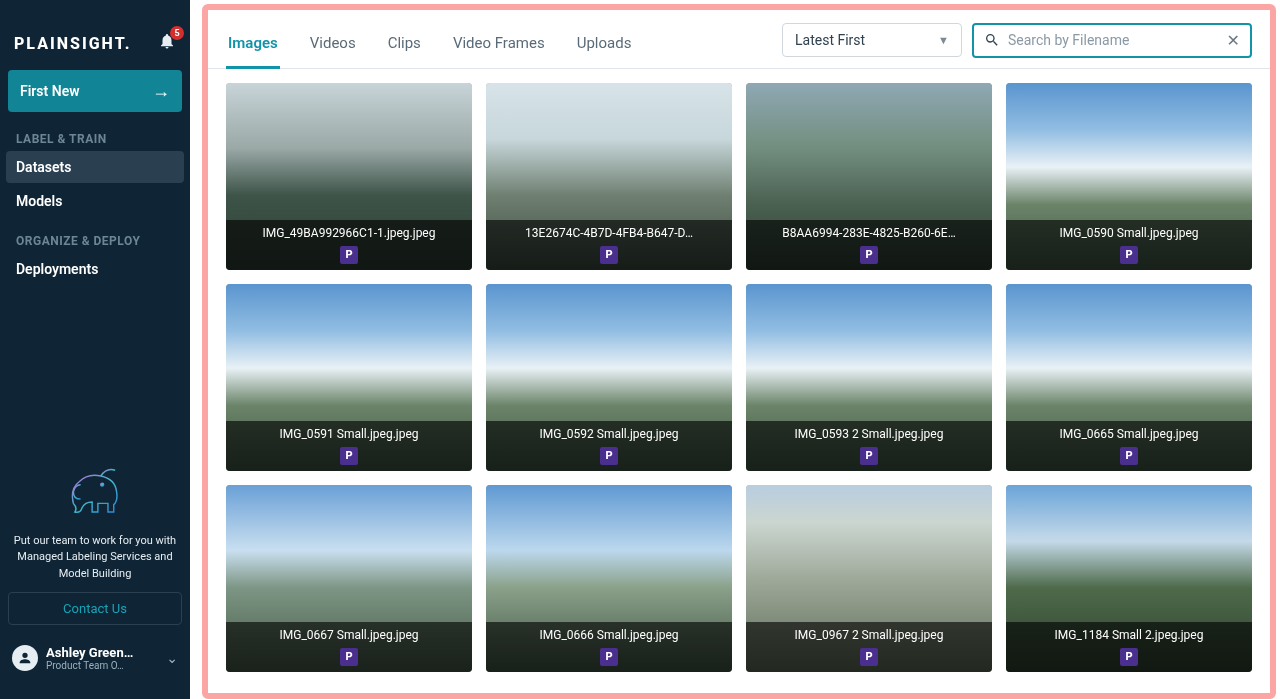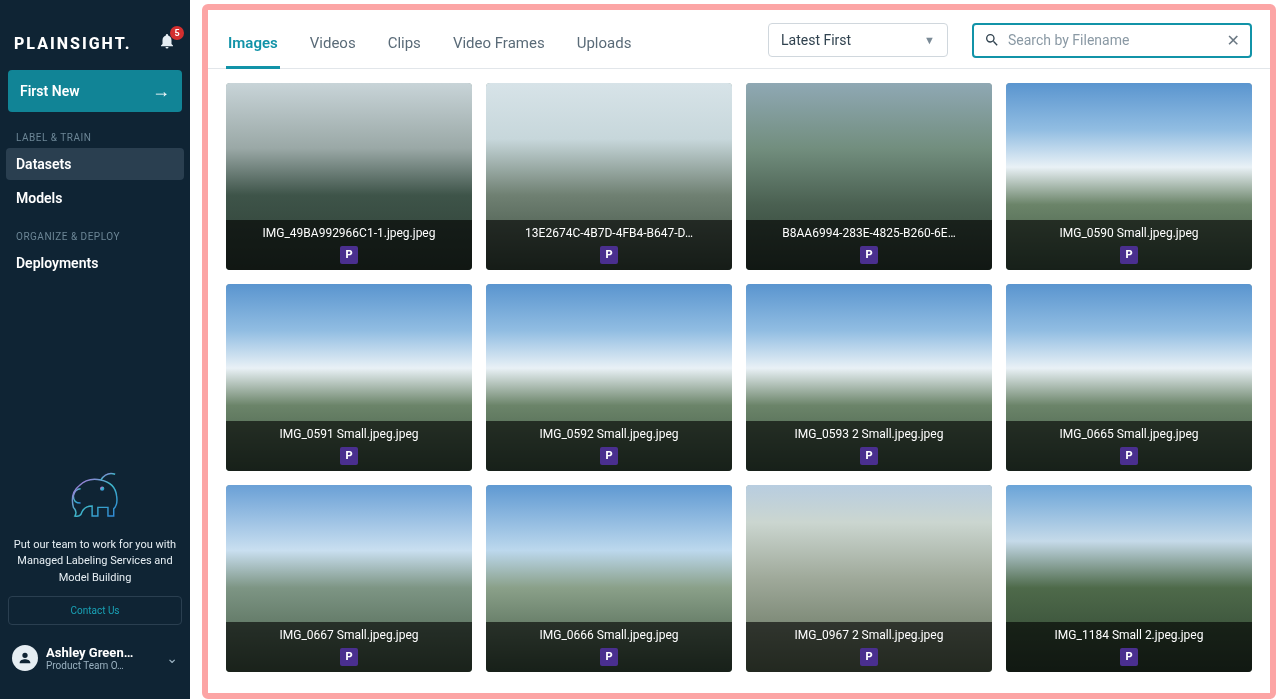--- a/index.html
+++ b/index.html
@@ -10,48 +10,48 @@
 .sidebar { width: 190px; background: #0f2434; display: flex; flex-direction: column; padding: 26px 6px; }
 .brand { display: flex; align-items: center; justify-content: space-between; padding: 6px 8px 12px 8px; }
 .brand-name { font-weight: 800; letter-spacing: 2px; font-size: 16px; }
 .bell-wrap { position: relative; }
 .bell-wrap svg { width: 18px; height: 18px; fill: #e6eef3; }
 .bell-badge { position: absolute; top: -6px; right: -8px; background: #d32f2f; color: #fff; font-size: 9px; border-radius: 8px; min-width: 14px; height: 14px; display: flex; align-items: center; justify-content: center; padding: 0 3px; font-weight: 700; }
 
 .create-btn { margin: 4px 2px 16px 2px; background: #118496; border-radius: 4px; padding: 10px 12px; display: flex; align-items: center; justify-content: space-between; cursor: pointer; font-weight: 600; font-size: 14px; }
 .create-btn .arrow { font-size: 18px; }
 
-.sec-label { color: #6c8696; font-size: 10px; font-weight: 400; letter-spacing: 0.5px; padding: 4px 10px 4px 10px; }
+.sec-label { color: #6c8696; font-size: 12px; font-weight: 700; letter-spacing: 0.5px; padding: 4px 10px 4px 10px; }
 .nav-item { padding: 8px 10px; font-size: 14px; font-weight: 600; border-radius: 4px; margin: 1px 0; cursor: pointer; }
 .nav-item.active { background: #2a3f50; }
 
 .sidebar-spacer { flex: 1; }
 .elephant { align-self: center; margin-bottom: 10px; }
 .elephant svg { width: 72px; height: 60px; }
 .promo { text-align: center; font-size: 11px; line-height: 1.5; color: #e6eef3; padding: 0 6px 10px 6px; }
-.contact-btn { border: 1px solid #2a3f50; color: #19a2b6; border-radius: 4px; padding: 8px 0; text-align: center; font-size: 10px; margin: 0 2px 14px 2px; cursor: pointer; }
+.contact-btn { border: 1px solid #2a3f50; color: #19a2b6; border-radius: 4px; padding: 8px 0; text-align: center; font-size: 13px; margin: 0 2px 14px 2px; cursor: pointer; }
 
 .user-row { display: flex; align-items: center; gap: 8px; padding: 6px 6px 2px 6px; cursor: pointer; }
 .avatar { width: 26px; height: 26px; border-radius: 50%; background: #e6eef3; display: flex; align-items: center; justify-content: center; color: #0f2434; }
 .avatar svg { width: 16px; height: 16px; fill: #0f2434; }
 .user-text { flex: 1; min-width: 0; }
 .user-name { font-size: 13px; font-weight: 700; white-space: nowrap; overflow: hidden; text-overflow: ellipsis; }
 .user-sub { font-size: 10px; color: #9ab1c0; white-space: nowrap; overflow: hidden; text-overflow: ellipsis; }
 .chev { color: #9ab1c0; font-size: 14px; }
 
 
 .main { flex: 1; display: flex; flex-direction: column; background: #fff; }
 .content-box { margin: 4px 4px 0 12px; border: 6px solid #fca5a5; border-radius: 6px; background: #fff; display: flex; flex-direction: column; overflow: hidden; height: 100%; }
 
 .topbar { display: flex; align-items: center; padding: 12px 18px 0 18px; gap: 16px; border-bottom: 1px solid #e2e6ea; }
 .tabs { display: flex; gap: 28px; }
 .tab { padding: 12px 2px 14px 2px; font-size: 15px; color: #5a6b78; cursor: pointer; border-bottom: 3px solid transparent; margin-bottom: -1px; }
 .tab.active { color: #1193a8; border-bottom-color: #1193a8; font-weight: 600; }
 
-.top-right { margin-left: auto; display: flex; gap: 24px; align-items: center; padding-bottom: 10px; }
+.top-right { margin-left: auto; display: flex; gap: 10px; align-items: center; padding-bottom: 10px; }
 .select { border: 1px solid #d0d7dd; border-radius: 4px; padding: 8px 12px; min-width: 180px; display: flex; align-items: center; justify-content: space-between; color: #30424f; font-size: 14px; cursor: pointer; background: #fff; }
 .select .caret { color: #7a8a96; font-size: 11px; }
 .search { border: 2px solid #1193a8; border-radius: 4px; padding: 6px 10px; display: flex; align-items: center; gap: 8px; width: 280px; background: #fff; }
 .search svg { width: 16px; height: 16px; fill: #30424f; }
 .search input { border: none; outline: none; flex: 1; font-size: 14px; color: #30424f; }
 .search input::placeholder { color: #8a99a4; }
 .clear-x { color: #6b7883; font-size: 16px; cursor: pointer; }
 
 
 .grid { padding: 14px 18px; display: grid; grid-template-columns: repeat(4, 1fr); gap: 14px; overflow-y: auto; }

